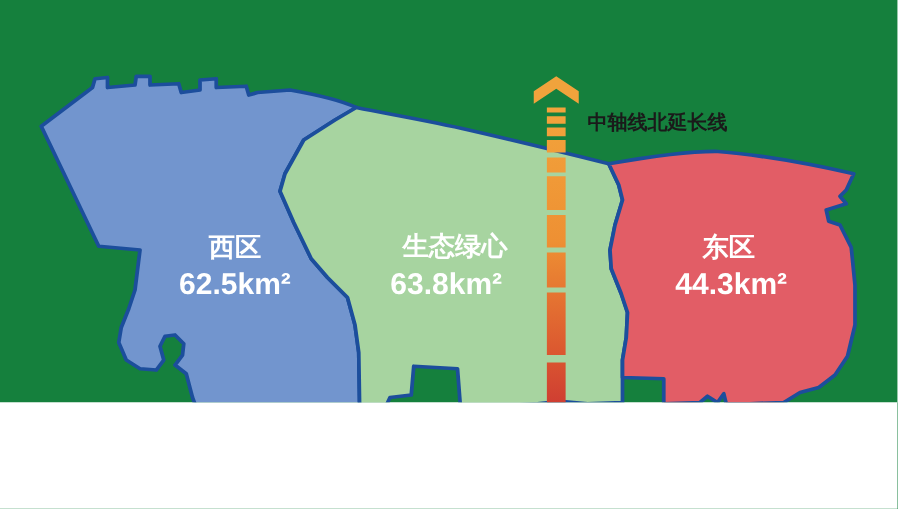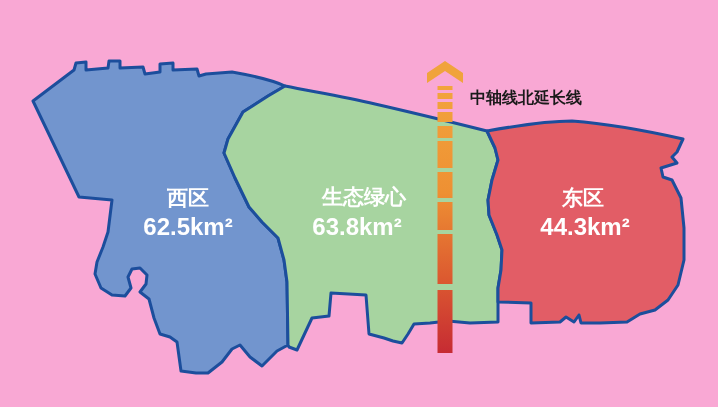--- a/index.html
+++ b/index.html
@@ -4,22 +4,22 @@
 <style>
   html, body {
     margin: 0;
     padding: 0;
     background: #ffffff;
     font-family: "Liberation Sans", "DejaVu Sans", sans-serif;
   }
   .canvas {
     position: relative;
     width: 718px;
-    height: 407px;
-    background: #f9a8d4;
+    height: 322px;
+    background: #15803d;
     overflow: hidden;
   }
   svg { display: block; }
   .region-path {
     stroke-width: 3;
     stroke-linejoin: round;
     stroke-linecap: round;
   }
   .region-name {
     font-size: 21px;

